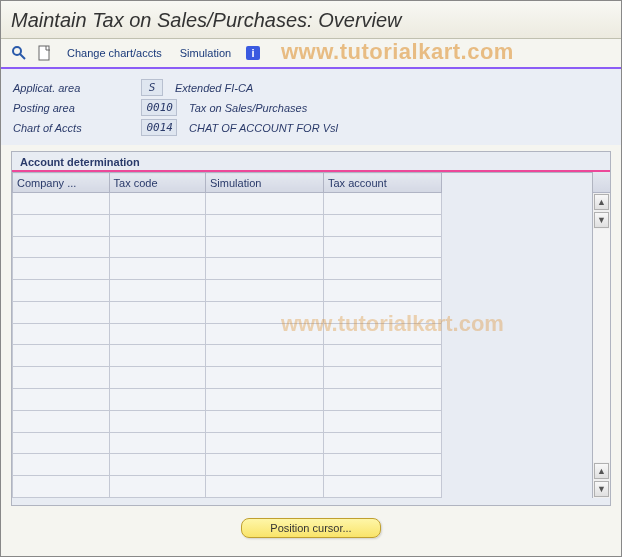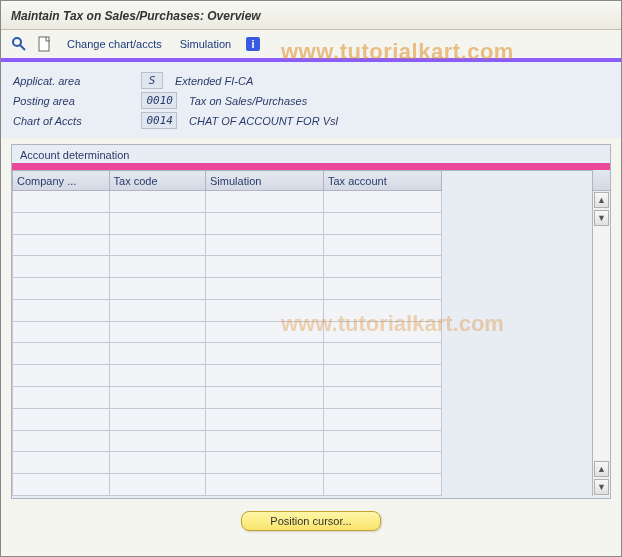--- a/index.html
+++ b/index.html
@@ -12,32 +12,32 @@
       border: 1px solid #888;
       position: relative;
       overflow: hidden;
     }
     .title-bar {
       background: linear-gradient(#f8f8f4, #eceadf);
       padding: 8px 10px 6px 10px;
       border-bottom: 1px solid #c0c0b0;
     }
     .title-bar h1 {
-      font-size: 12px;
-      font-weight: bold;
+      font-size: 20px;
+      font-weight: normal;
       font-style: italic;
       color: #333;
     }
     .toolbar {
       display: flex;
       align-items: center;
       padding: 4px 8px;
       gap: 6px;
       background: #f5f5f0;
-      border-bottom: 4px solid #8b5cf6;
+      border-bottom: 2px solid #8b5cf6;
     }
     .toolbar .icon-btn {
       width: 20px; height: 20px;
       display: inline-flex; align-items: center; justify-content: center;
       border: 1px solid transparent;
       cursor: pointer;
     }
     .toolbar .link {
       color: #1a3a7a;
       padding: 2px 6px;
@@ -95,21 +95,22 @@
     .panel {
       margin: 6px 10px 4px 10px;
       border: 1px solid #b0b4c0;
       background: #e8ecf3;
       height: 355px;
       position: relative;
     }
     .panel-title {
       padding: 4px 8px 2px 8px;
       color: #2a3a6a;
-      border-bottom: 7px solid #ec4899;
+      border-bottom: 2px solid #ec4899;
+      font-weight: bold;
     }
     .table-container {
       display: flex;
       height: 326px;
     }
     .grid {
       border-collapse: collapse;
       width: 430px;
       table-layout: fixed;
     }

